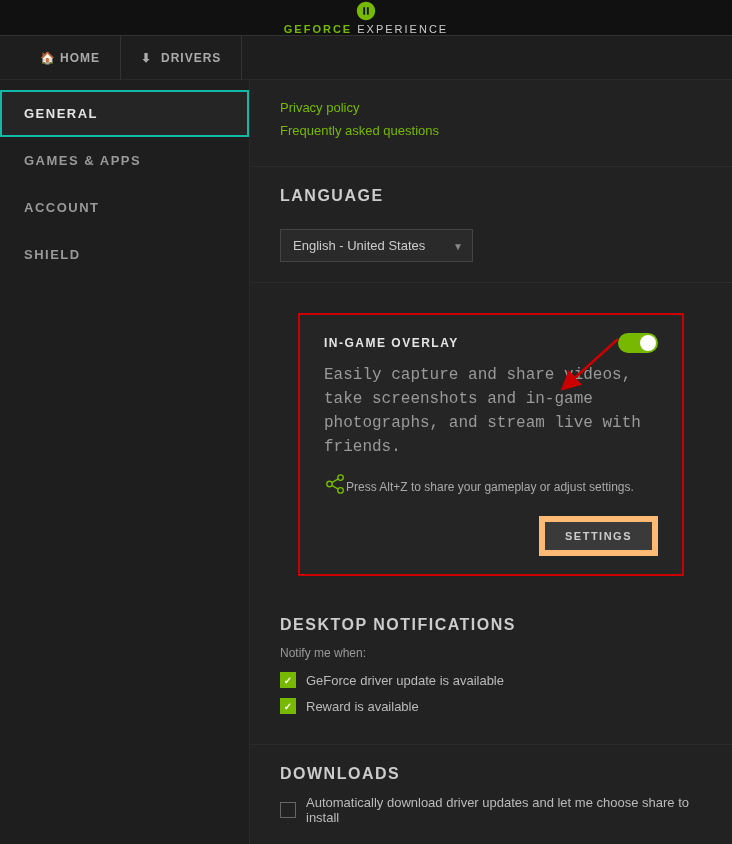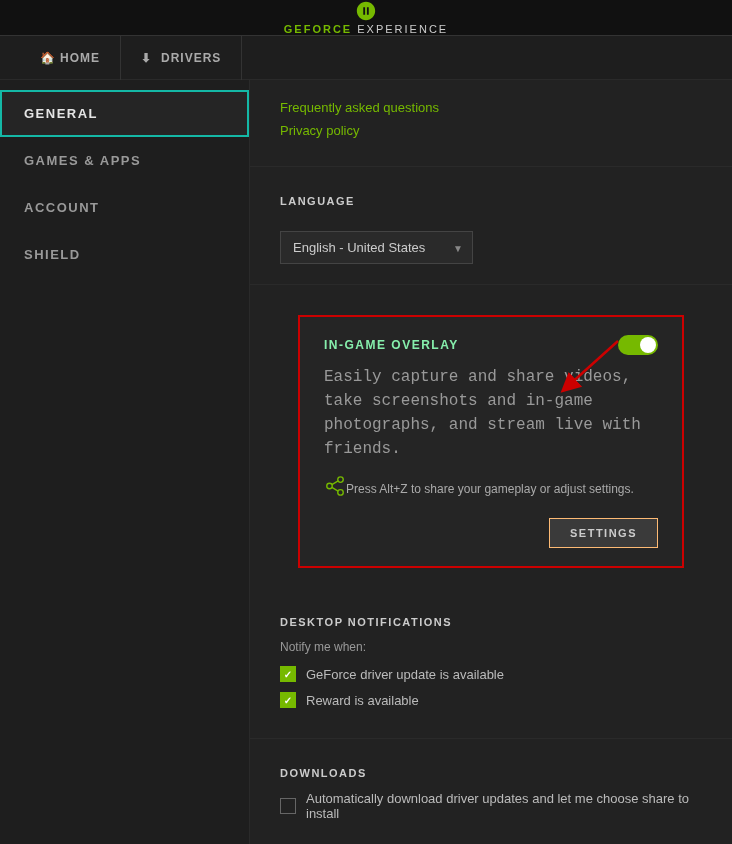--- a/index.html
+++ b/index.html
@@ -110,27 +110,26 @@
       padding: 0;
     }
 
     
     .section {
       padding: 20px 30px;
       border-bottom: 1px solid #2a2a2a;
     }
 
     .section-title {
-      font-size: 11px;
+      font-size: 16px;
       font-weight: 700;
       letter-spacing: 1.5px;
       color: #ccc;
       margin-bottom: 12px;
       text-transform: uppercase;
-      margin-top: 8px;
     }
 
     .link-green {
       color: #76b900;
       font-size: 13px;
       cursor: pointer;
       display: block;
       margin-bottom: 8px;
       text-decoration: none;
     }
@@ -173,21 +172,21 @@
     .overlay-header {
       display: flex;
       align-items: center;
       justify-content: space-between;
       margin-bottom: 10px;
     }
     .overlay-title {
       font-size: 12px;
       font-weight: 700;
       letter-spacing: 1.5px;
-      color: #86efac;
+      color: #e5e5e5;
       text-transform: uppercase;
     }
     .toggle-switch {
       width: 40px;
       height: 20px;
       background: #76b900;
       border-radius: 10px;
       position: relative;
       cursor: pointer;
     }
@@ -221,21 +220,21 @@
     .overlay-hint-text {
       font-size: 12px;
       color: #aaa;
     }
     .overlay-footer {
       display: flex;
       justify-content: flex-end;
     }
     .settings-btn {
       background: #3a3a3a;
-      border: 1px solid #fdba74;
+      border: 6px solid #fdba74;
       color: #ccc;
       padding: 8px 20px;
       font-size: 11px;
       font-weight: 600;
       letter-spacing: 1.5px;
       cursor: pointer;
       text-transform: uppercase;
     }
 
     
@@ -337,22 +336,22 @@
       <span>ACCOUNT</span>
     </div>
     <div class="sidebar-item">
       <span>SHIELD</span>
     </div>
   </div>
 
   <div class="content">
 
     <div class="section">
+      <a class="link-green">Privacy policy</a>
       <a class="link-green">Frequently asked questions</a>
-      <a class="link-green">Privacy policy</a>
     </div>
 
     <div class="section">
       <div class="section-title">LANGUAGE</div>
       <div class="dropdown-wrapper">
         <select class="dropdown-select">
           <option>English - United States</option>
           <option>English - United Kingdom</option>
           <option>Français</option>
           <option>Deutsch</option>

